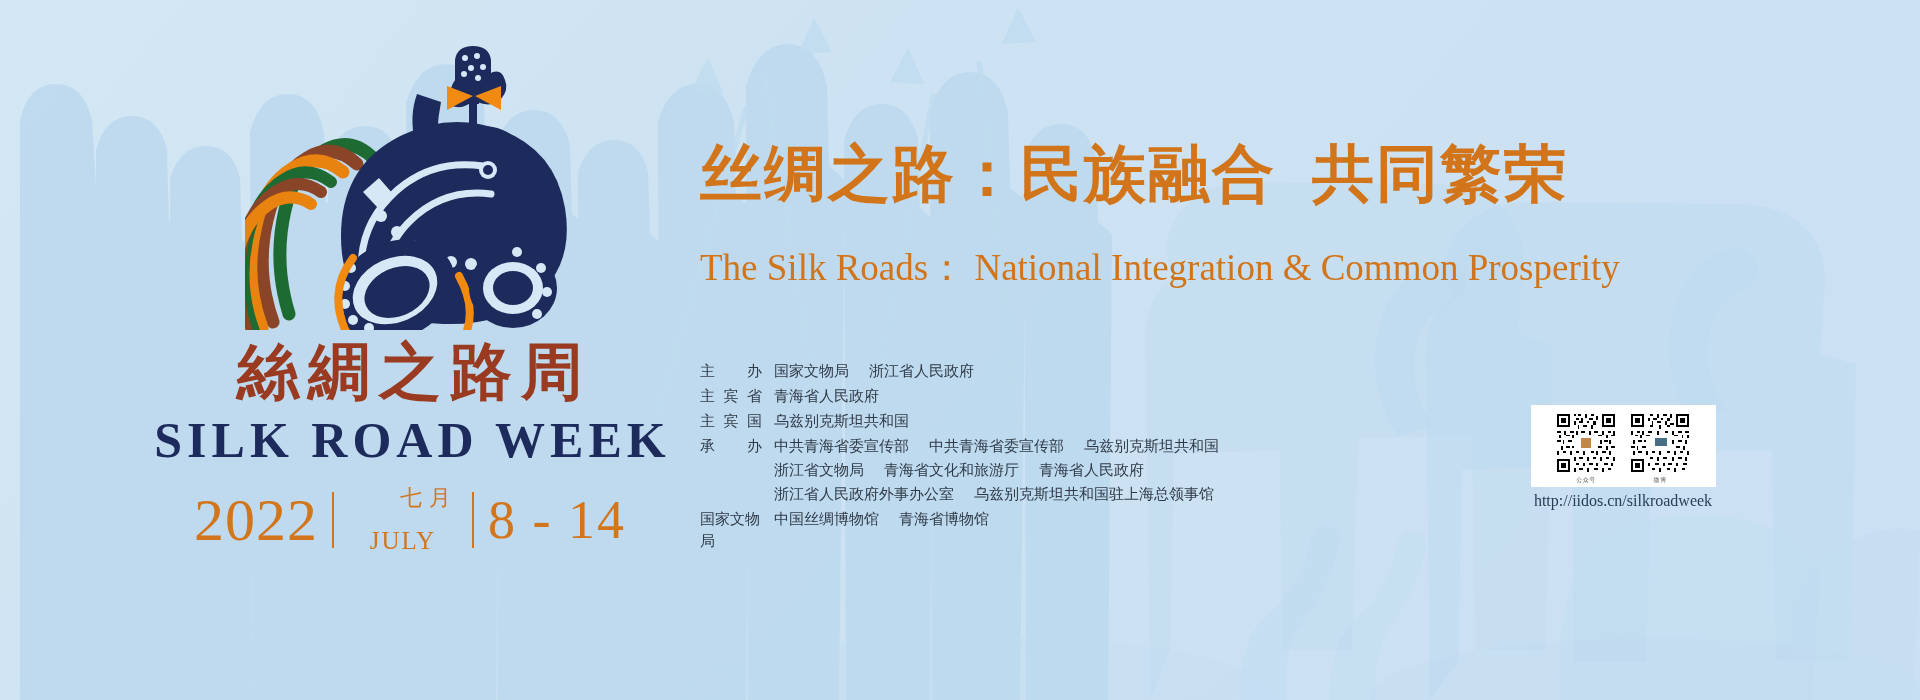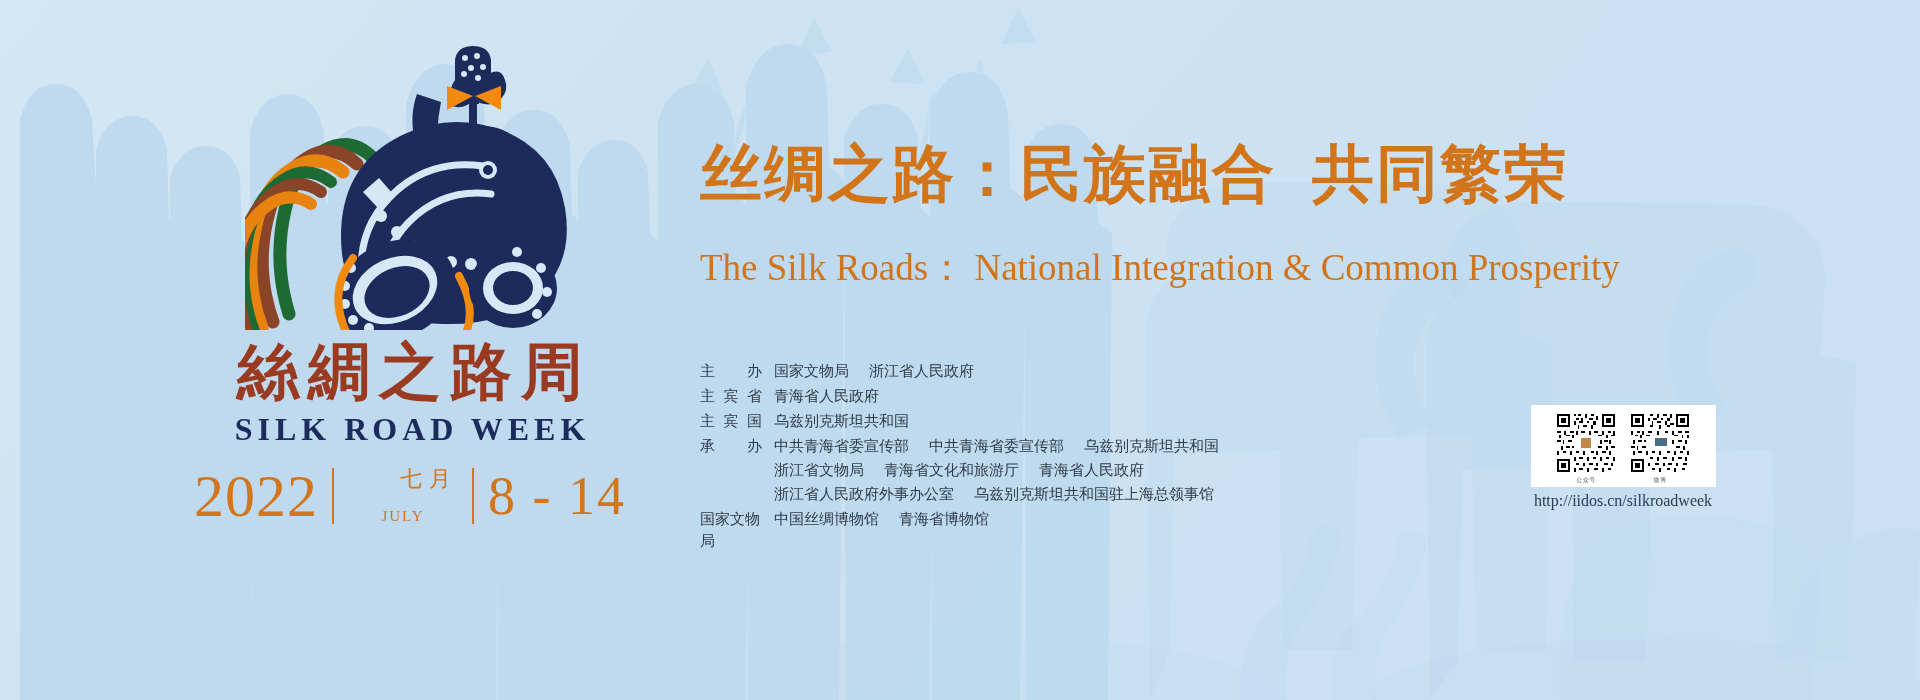--- a/index.html
+++ b/index.html
@@ -25,36 +25,36 @@
   #emblem{ width:330px; height:290px; }
   #logo-cn{
     margin-top:10px;
     font-family:Liberation Serif, serif;
     font-size:62px; font-weight:700; color:#9a3b21;
     letter-spacing:9px; text-indent:9px; line-height:1.05;
     white-space:nowrap;
   }
   #logo-en{
     margin-top:6px;
-    font-size:32px; font-weight:700; color:#1d2a5c;
+    font-size:50px; font-weight:700; color:#1d2a5c;
     letter-spacing:5px; text-indent:5px; white-space:nowrap;
   }
   #date-row{
     margin-top:18px;
     display:flex; align-items:center; justify-content:center;
     color:#d2751b; white-space:nowrap;
   }
   #date-year{ font-size:60px; line-height:1; letter-spacing:1px; }
   .date-sep{
     display:inline-block; width:2px; height:56px;
     background:#d2751b; margin:0 14px;
   }
   #date-month{ display:flex; flex-direction:column; align-items:center; line-height:1; }
   #date-month-cn{ font-size:22px; letter-spacing:7px; text-indent:7px;margin-left:45px; }
-  #date-month-en{ font-size:15px; letter-spacing:2px; margin-top:19px; }
+  #date-month-en{ font-size:25px; letter-spacing:2px; margin-top:19px; }
   #date-days{ font-size:54px; line-height:1; letter-spacing:2px; }
 
   
   #title-cn{
     position:absolute; left:700px; top:140px;
     font-size:62px; font-weight:700; color:#d2741a;
     letter-spacing:2px; white-space:nowrap; line-height:1.1;
   }
   #title-cn .gap{ display:inline-block; width:36px; }
   #title-en{

